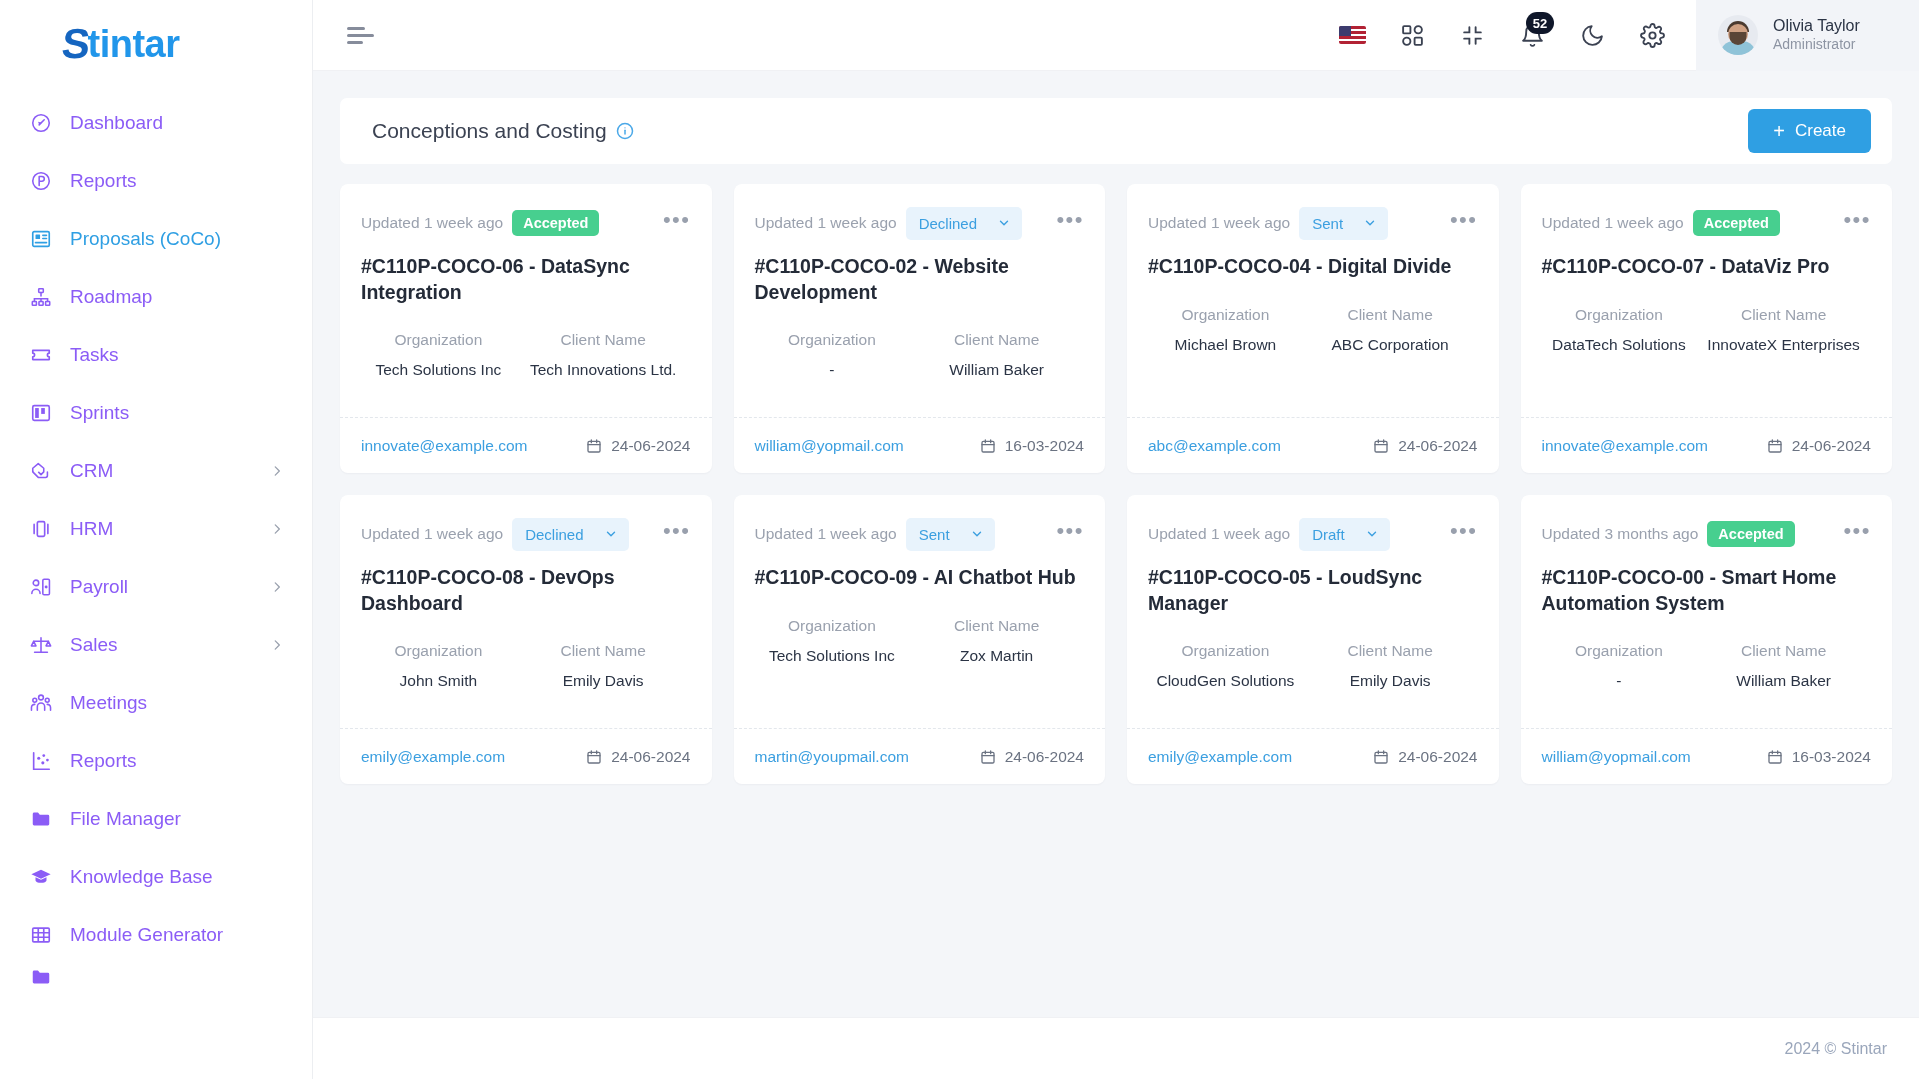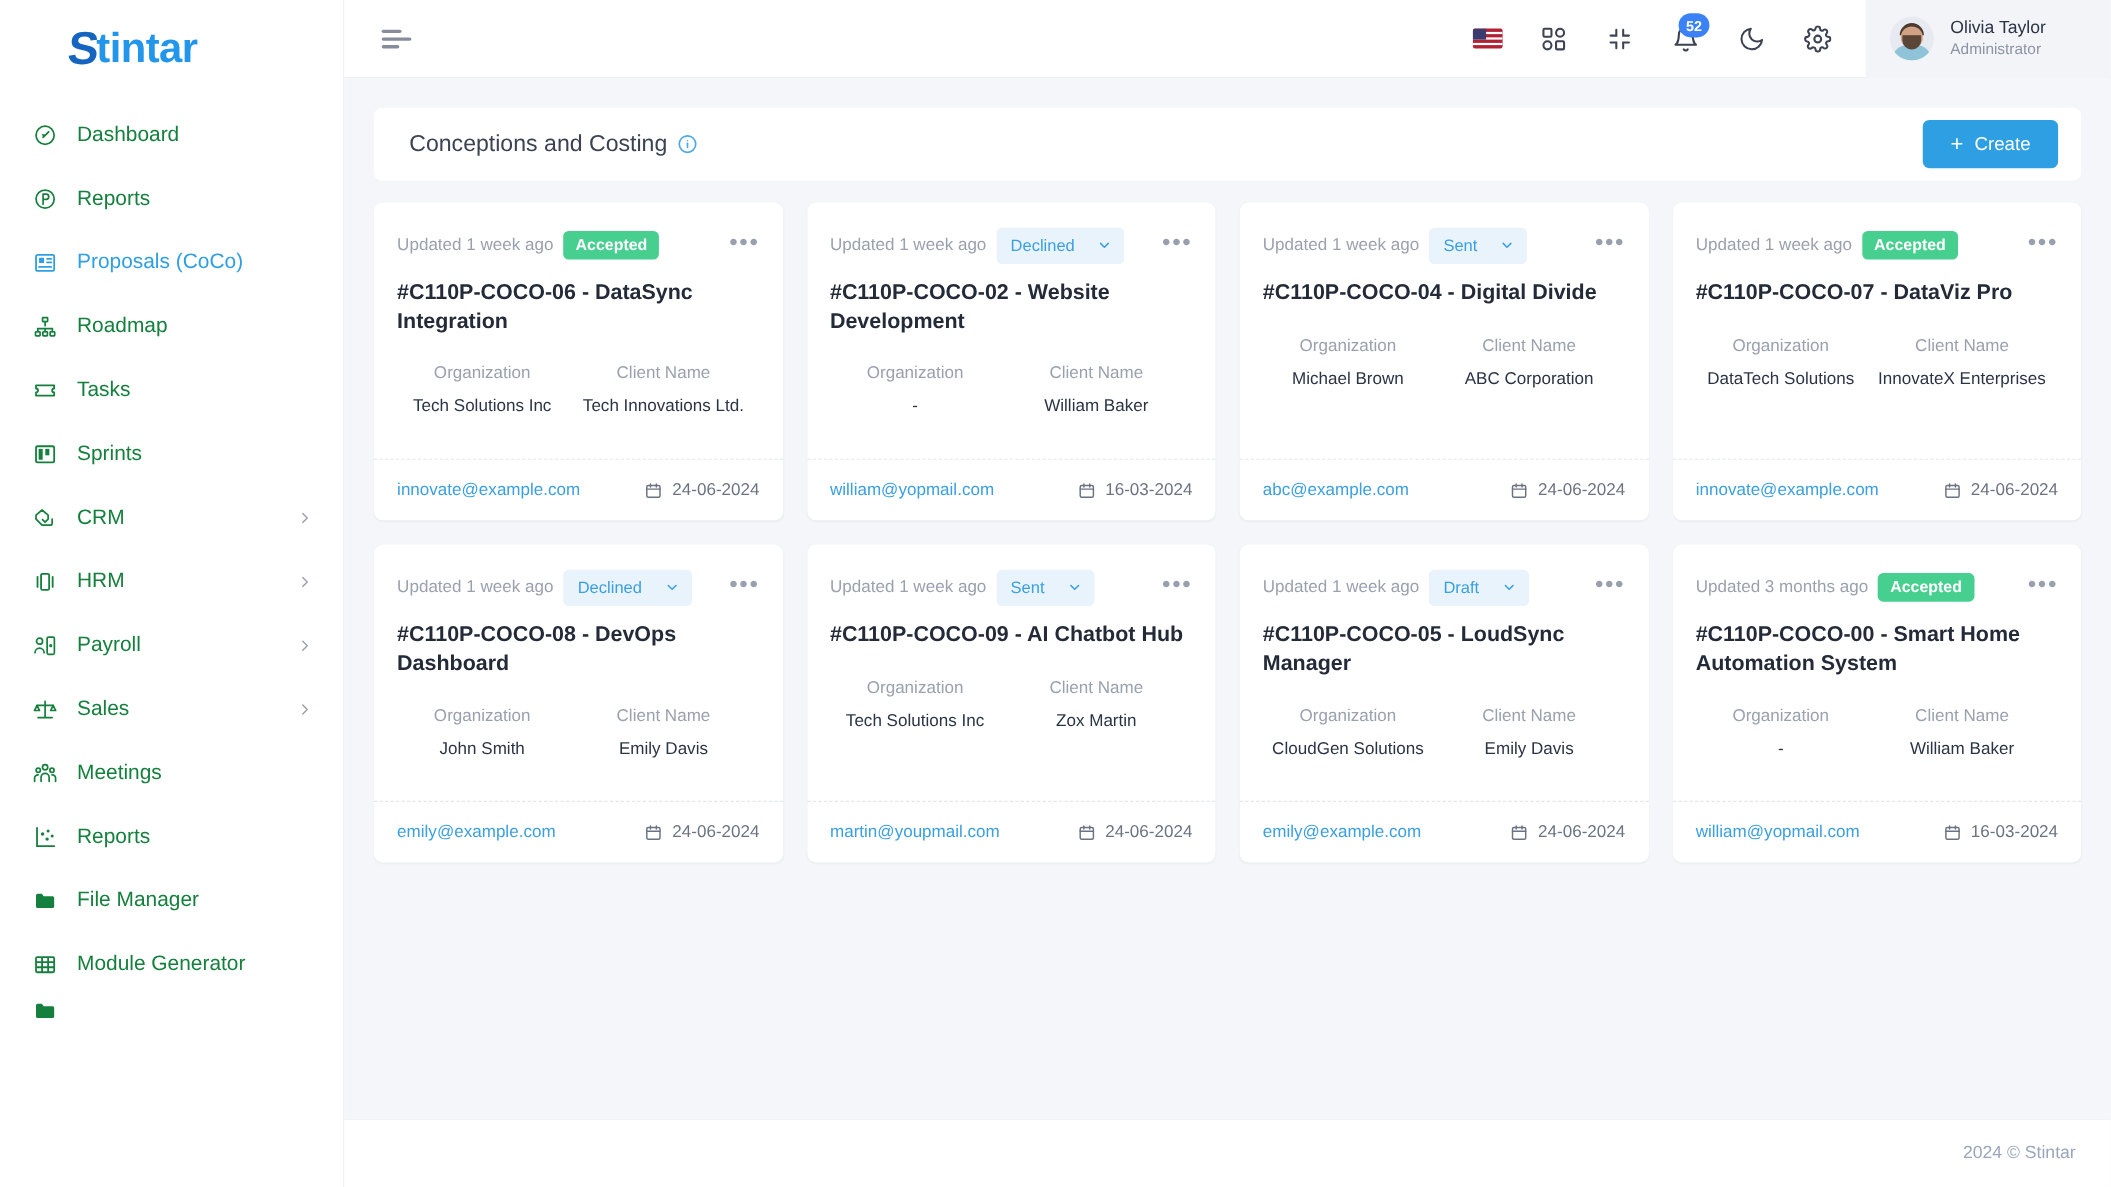--- a/index.html
+++ b/index.html
@@ -28,21 +28,21 @@
     color: #2196ea; display: flex; align-items: center;
   }
   .brand-logo .s-mark {
     color: #1565c0; font-weight: bold; font-size: 42px;
     transform: skewX(-6deg); display: inline-block; margin-right: -2px;
   }
   .nav { flex: 1; padding-top: 6px; }
   .nav-item {
     display: flex; align-items: center;
     height: 58px; padding: 0 28px 0 28px;
-    color: #15803d; font-size: 19px;
+    color: #8b5cf6; font-size: 19px;
     cursor: pointer; position: relative;
   }
   .nav-item.active { color: #2f9fe3; }
   .nav-ico {
     width: 26px; height: 26px; margin-right: 16px;
     display: flex; align-items: center; justify-content: center;
     flex: 0 0 26px;
   }
   .nav-ico svg { width: 22px; height: 22px; display: block; }
   .nav-label { white-space: nowrap; }
@@ -82,21 +82,21 @@
     width: 27px; height: 18px; border-radius: 2px; overflow: hidden;
     display: block; position: relative; background: #b22234;
   }
   .flag .stripe { position: absolute; left: 0; width: 100%; height: 2.57px; background: #fff; }
   .flag .canton {
     position: absolute; left: 0; top: 0; width: 12px; height: 9.7px;
     background: #3c3b6e;
   }
   .badge-count {
     position: absolute; top: 0px; right: 1px;
-    background: #3b82f6; color: #fff;
+    background: #0f172a; color: #fff;
     font-size: 13px; font-weight: bold;
     min-width: 28px; height: 22px; border-radius: 11px;
     display: flex; align-items: center; justify-content: center;
     padding: 0 5px; line-height: 1;
   }
   .user-box {
     background: #f2f4f8; height: 71px;
     display: flex; align-items: center;
     padding: 0 30px 0 22px; margin-left: 14px;
     min-width: 223px; cursor: pointer;
@@ -370,20 +370,29 @@
         <div class="nav-item">
           <span class="nav-ico">
             <svg viewBox="0 0 24 24" fill="currentColor">
               <path d="M3 6.5A1.5 1.5 0 014.5 5h4.2l2 2.4h8.8A1.5 1.5 0 0121 8.9v8.6A1.5 1.5 0 0119.5 19h-15A1.5 1.5 0 013 17.5z"></path>
             </svg>
           </span>
           <span class="nav-label">File Manager</span>
         </div>
         <div class="nav-item">
           <span class="nav-ico">
+            <svg viewBox="0 0 24 24" fill="currentColor">
+              <path d="M12 4L1.5 9 12 14l10.5-5z"></path>
+              <path d="M6 12.2v3.3c0 1.6 2.7 2.9 6 2.9s6-1.3 6-2.9v-3.3l-6 2.9z"></path>
+            </svg>
+          </span>
+          <span class="nav-label">Knowledge Base</span>
+        </div>
+        <div class="nav-item">
+          <span class="nav-ico">
             <svg viewBox="0 0 24 24" fill="none" stroke="currentColor" stroke-width="1.8">
               <rect x="3" y="4.5" width="18" height="15" rx="1.2"></rect>
               <path d="M3 9.5h18M3 14.5h18M9 4.5v15M15 4.5v15"></path>
             </svg>
           </span>
           <span class="nav-label">Module Generator</span>
         </div>
         <div class="nav-item nav-partial">
           <span class="nav-ico">
             <svg viewBox="0 0 24 24" fill="currentColor">

